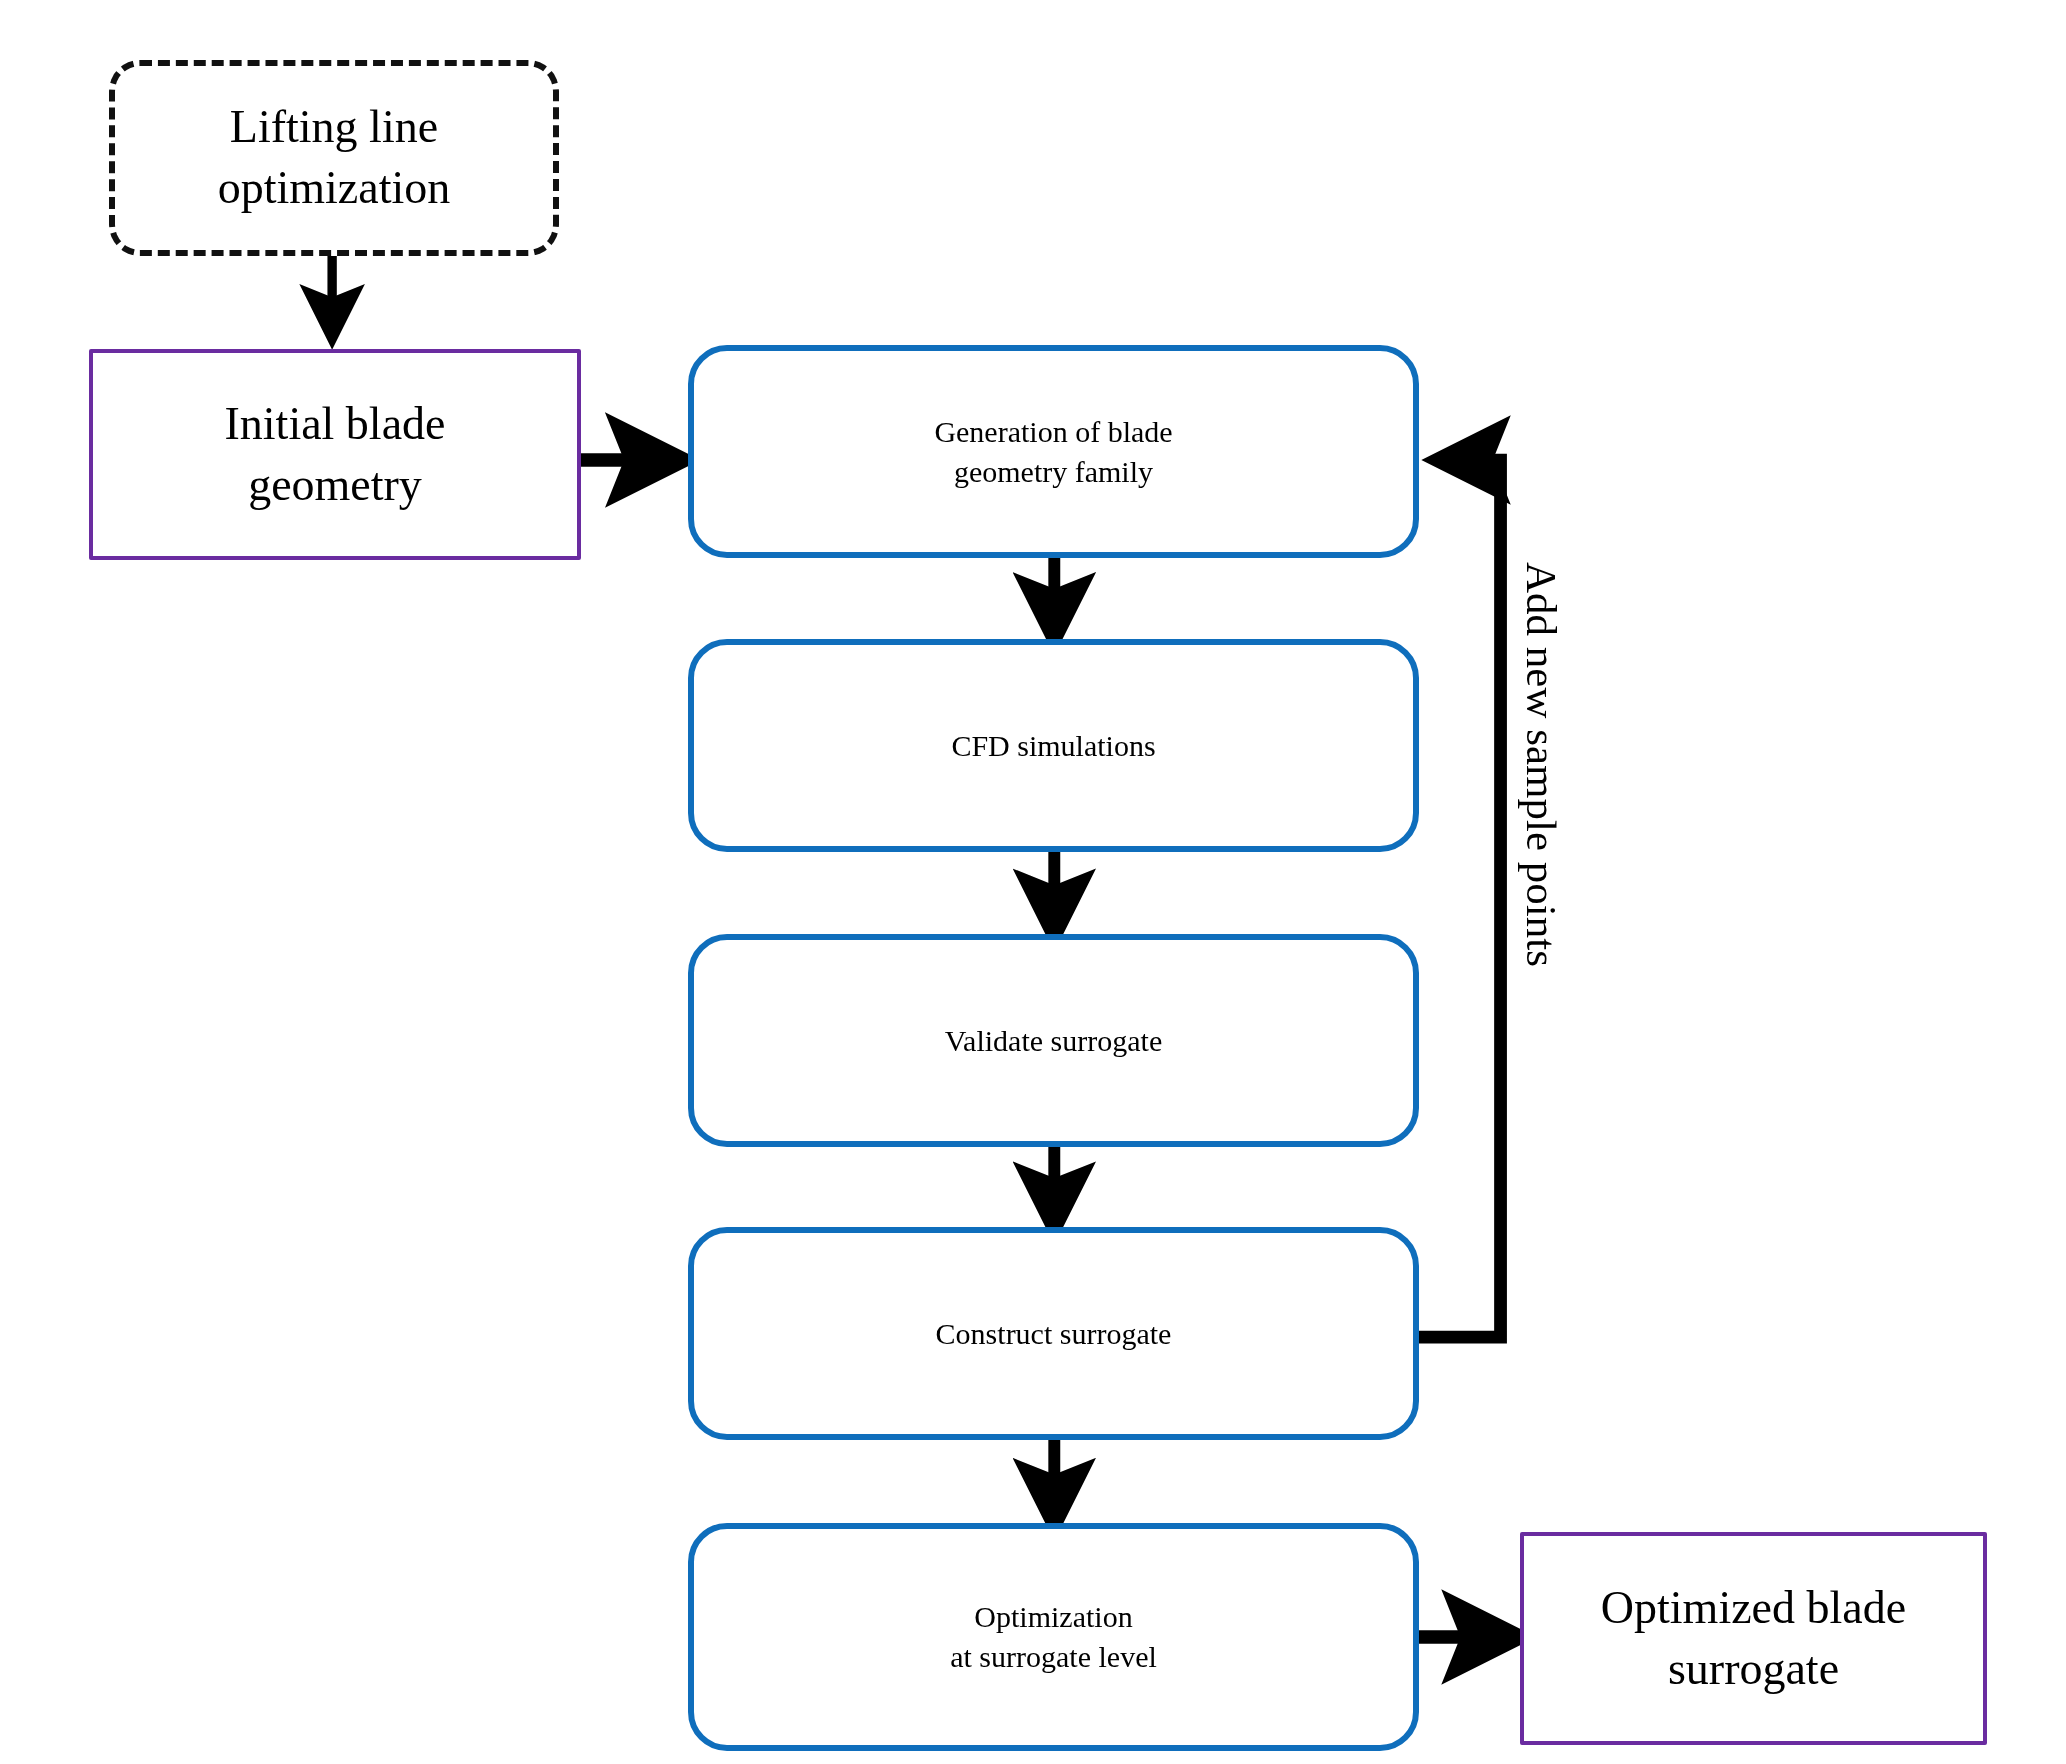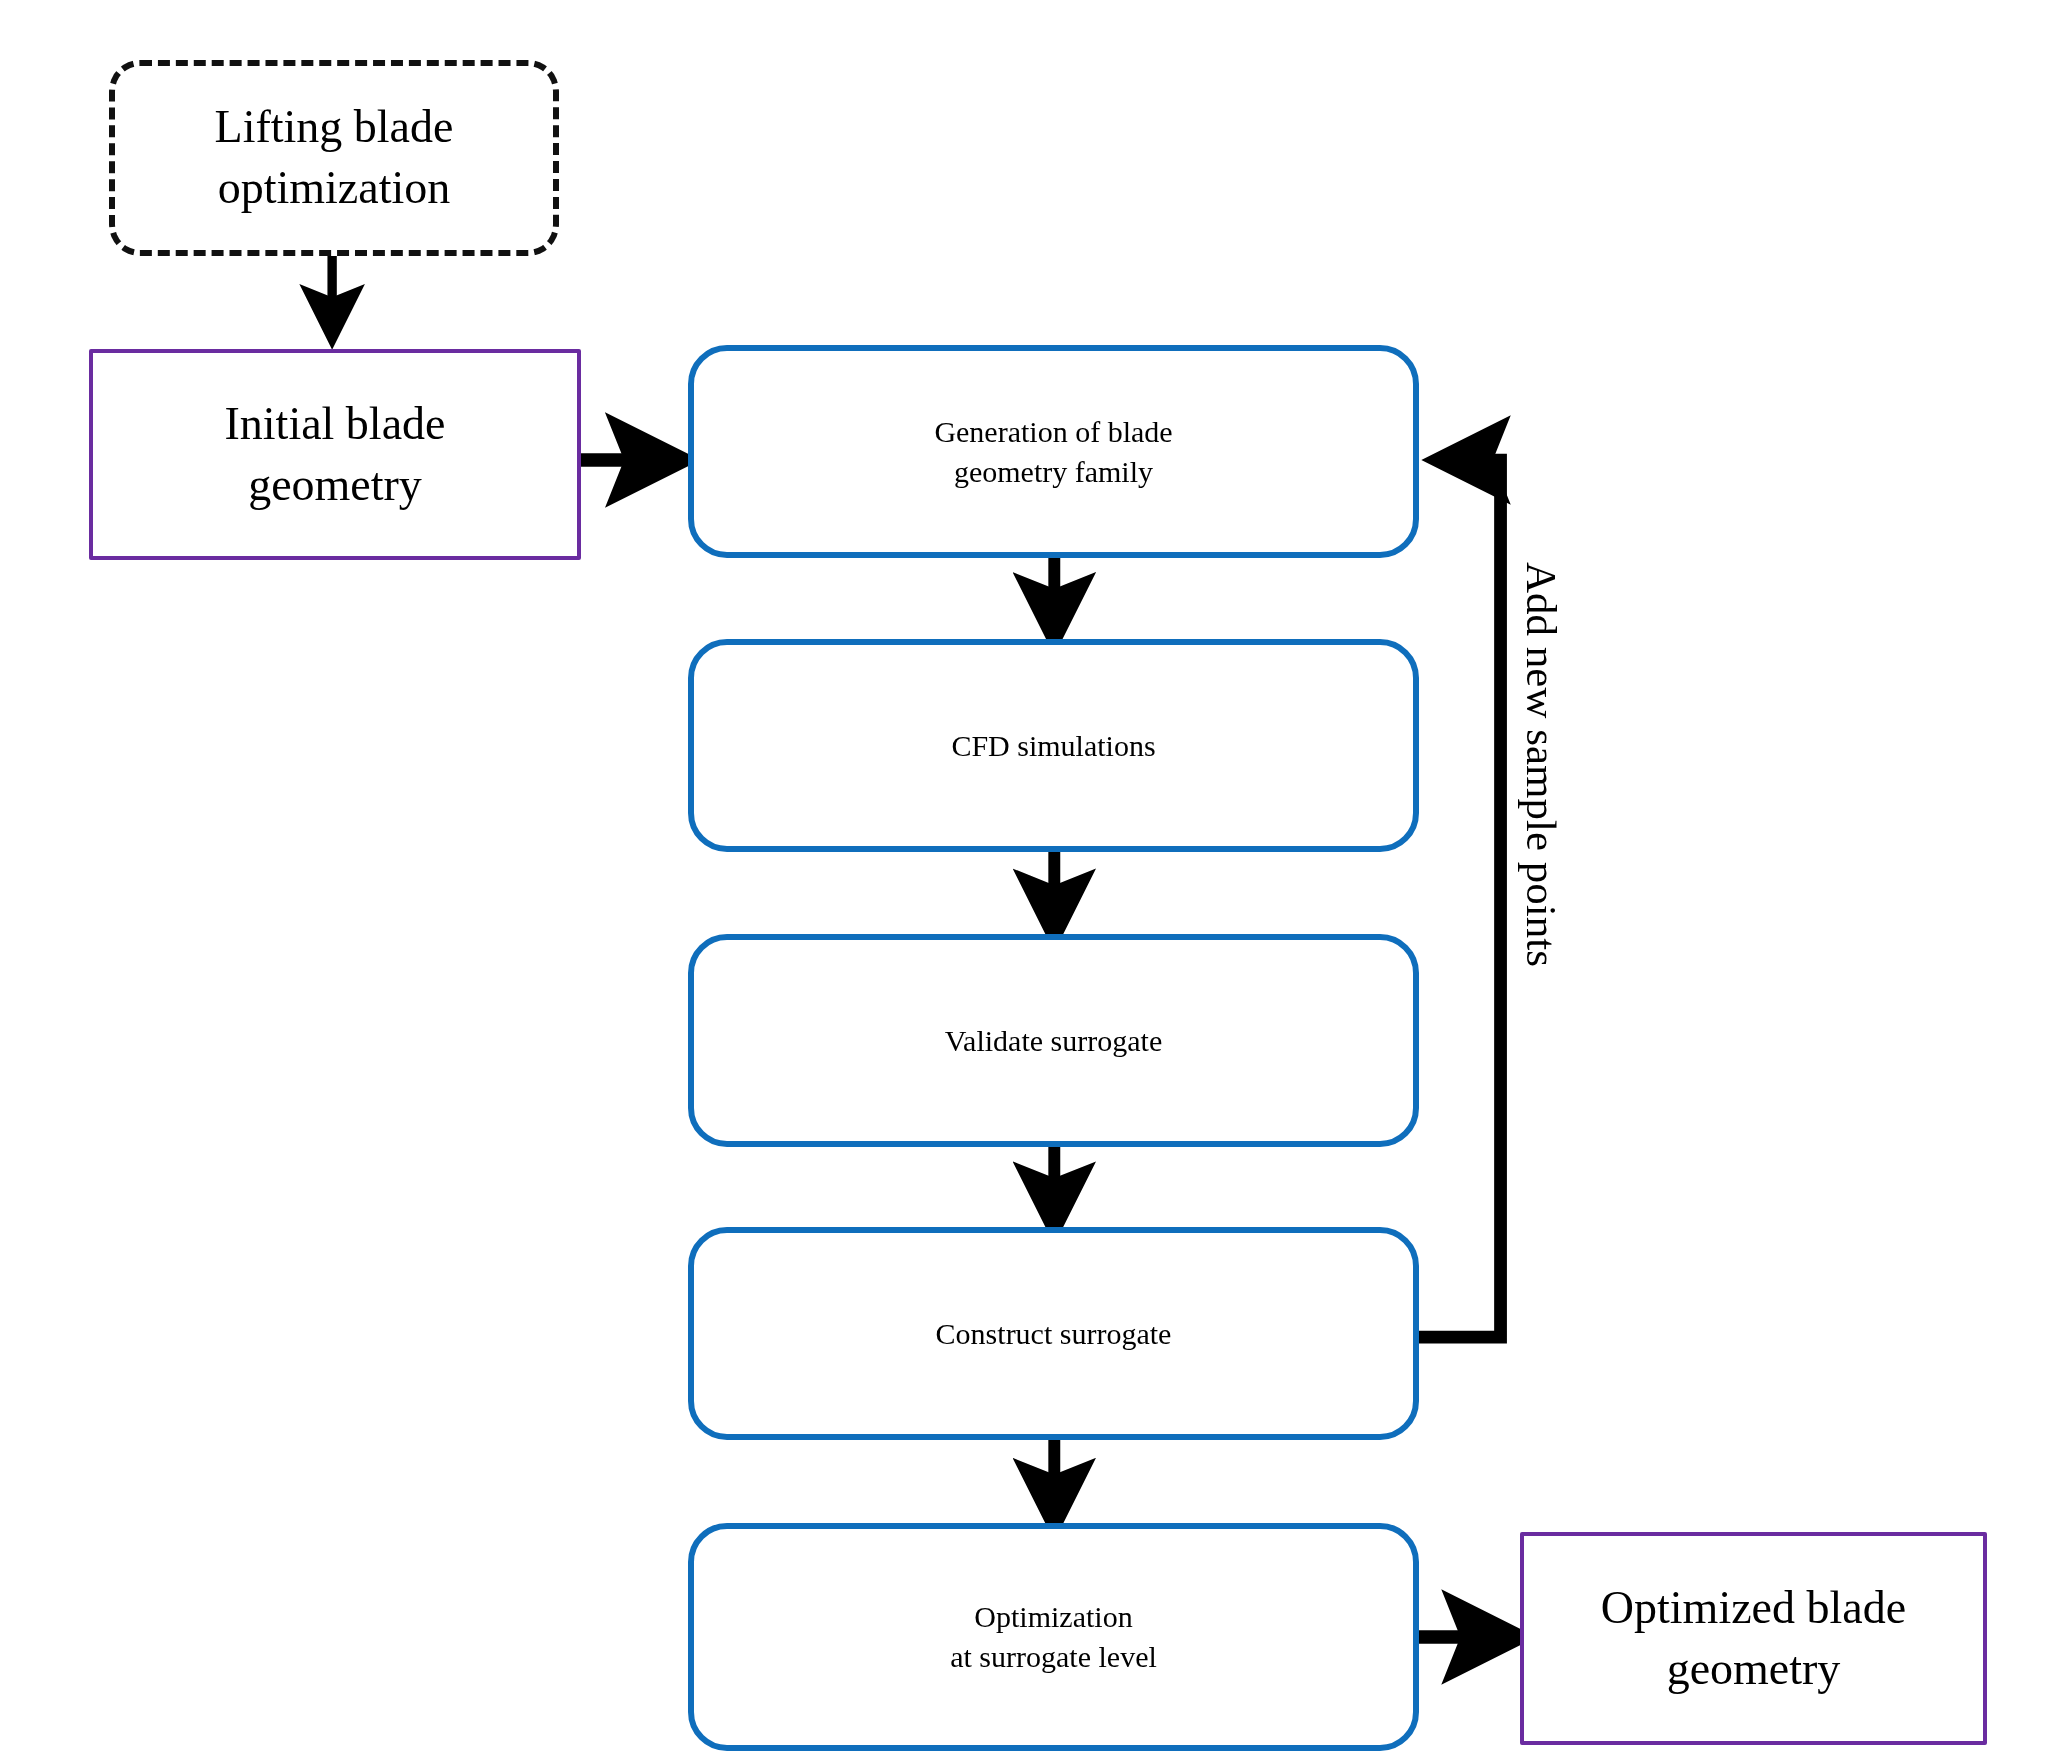--- a/index.html
+++ b/index.html
@@ -112,21 +112,21 @@
     <g>
       <polyline points="1666,1570 1762,1570 1762,540 1690,540" fill="none" stroke="#000000" stroke-width="15" marker-end="url(#arrowhead)"></polyline>
     </g>
 
     <g>
       <line x1="1666" y1="1922" x2="1782" y2="1922" stroke="#000000" stroke-width="16" marker-end="url(#arrowhead)"></line>
     </g>
   </svg>
 
   <div class="node node-dashed" style="left:109px; top:60px; width:450px; height:196px;">
-    <span class="node-label">Lifting blade
+    <span class="node-label">Lifting line
 optimization</span>
   </div>
 
   <div class="node node-purple" style="left:89px; top:349px; width:492px; height:211px;">
     <span class="node-label">Initial blade
 geometry</span>
   </div>
 
   <div class="node node-blue" style="left:688px; top:345px; width:731px; height:213px;">
     <span class="node-label">Generation of blade
@@ -145,19 +145,19 @@
     <span class="node-label">Construct surrogate</span>
   </div>
 
   <div class="node node-blue" style="left:688px; top:1523px; width:731px; height:228px;">
     <span class="node-label">Optimization
 at surrogate level</span>
   </div>
 
   <div class="node node-purple" style="left:1520px; top:1532px; width:467px; height:213px;">
     <span class="node-label">Optimized blade
-geometry</span>
+surrogate</span>
   </div>
 
   <div class="loop-label" style="left:1566px; top:562px;">Add new sample points</div>
 
 </div>
 
 
 </body></html>

